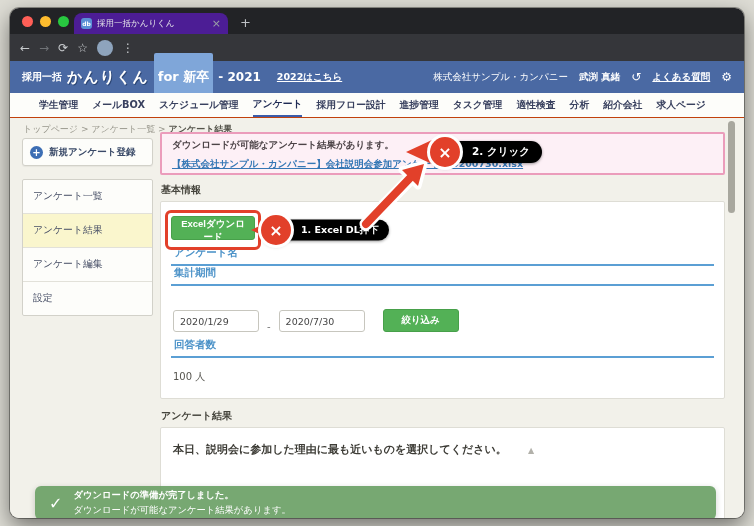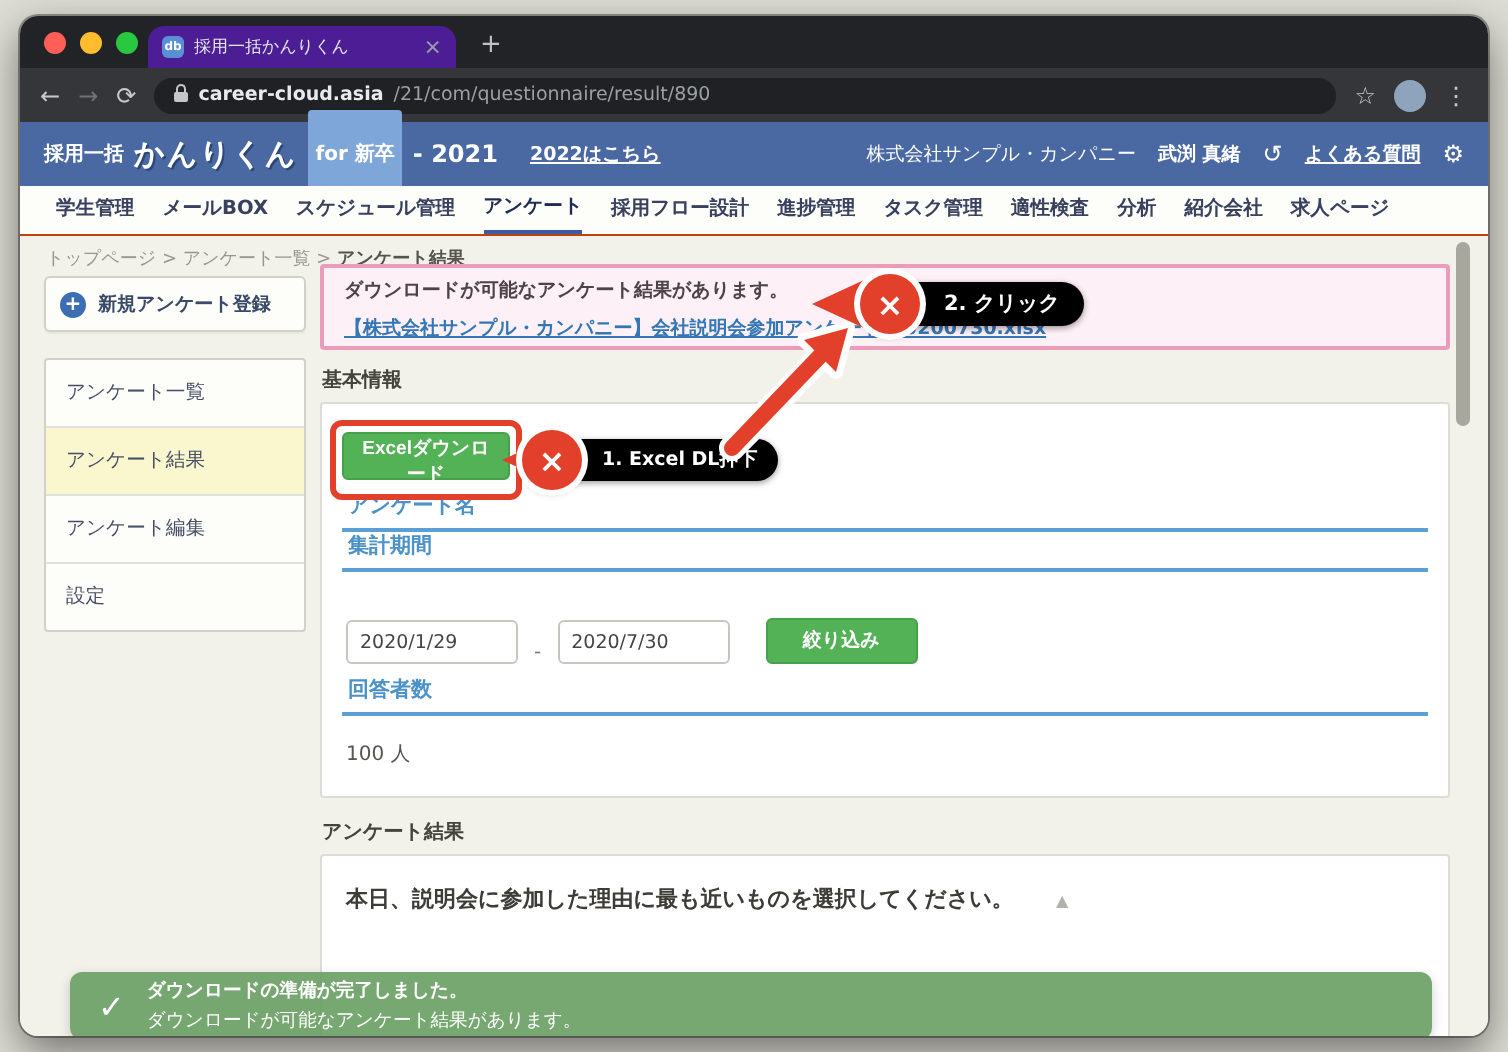--- a/index.html
+++ b/index.html
@@ -26,29 +26,29 @@
   .lock:before{content:"";position:absolute;left:1px;top:-4px;width:3px;height:4px;border:1.3px solid #c3c6ca;border-bottom:none;border-radius:3px 3px 0 0;}
   .url-domain{font-size:9.5px;color:#e8eaed;font-weight:bold;}
   .url-path{font-size:9.5px;color:#9aa0a6;}
   .avatar{width:16px;height:16px;border-radius:50%;background:#8ea4bd;flex:none;}
   
   .appheader{position:absolute;left:0;top:53px;right:0;height:32px;background:#4a69a3;color:#fff;
              display:flex;align-items:center;padding:0 12px;text-align:center;}
   .brand{display:flex;align-items:center;gap:5px;}
   .brand-pre{font-size:10px;font-weight:bold;}
   .brand-logo{font-size:15px;font-weight:bold;text-shadow:1px 1px 0 #2c4675;letter-spacing:1px;}
-  .brand-badge{background:#7fa6d9;border-radius:2px;font-size:10px;padding:15px 4px;font-weight:bold;}
+  .brand-badge{background:#7fa6d9;border-radius:2px;font-size:13px;padding:15px 4px;font-weight:bold;}
   .brand-year{font-size:12px;font-weight:bold;}
   .year-link{font-size:9.5px;text-decoration:underline;margin-left:16px;font-weight:bold;}
   .hright{margin-left:auto;display:flex;align-items:center;gap:11px;font-size:9.5px;}
   .hright .bold{font-weight:bold;}
   .hicon{font-size:12px;}
   
   .gnav{position:absolute;left:0;top:85px;right:0;height:24px;background:#fdfdfa;border-bottom:2px solid #c2410c;
-        display:flex;align-items:center;gap:14px;padding:0 18px;}
+        display:flex;align-items:center;gap:14px;padding:0 29px;}
   .gnav span{font-size:9.8px;color:#39415f;font-weight:bold;line-height:22px;}
   .gnav span.active{color:#1f2b55;border-bottom:2px solid #3c5ca8;}
   
   .page{position:absolute;left:0;top:110px;right:0;bottom:0;background:#f2f1ea;overflow:hidden;}
   .crumbs{position:absolute;left:13px;top:5px;font-size:9px;color:#98978c;}
   .crumbs b{color:#55544b;}
   .sidebar{position:absolute;left:12px;top:20px;width:131px;}
   .side-new{height:26px;background:#fdfdfa;border:1px solid #d2d1c9;border-radius:3px;display:flex;align-items:center;gap:6px;padding:0 7px;
             font-size:9.5px;font-weight:bold;color:#3a4a68;box-shadow:0 1px 1px rgba(0,0,0,.05);}
   .plus{width:13px;height:13px;border-radius:50%;background:#3d6eb4;color:#fff;font-size:10px;font-weight:bold;
@@ -108,25 +108,20 @@
         <span class="tab-title">採用一括かんりくん</span>
         <span class="tab-close">×</span>
       </div>
       <span class="newtab">+</span>
     </div>
 
     <div class="toolbar">
       <span class="navic">←</span>
       <span class="navic dim">→</span>
       <span class="navic">⟳</span>
-      <div class="urlbar">
-        <span class="lock"></span>
-        <span class="url-domain">career-cloud.asia</span>
-        <span class="url-path">/21/com/questionnaire/result/890</span>
-      </div>
       <span class="navic">☆</span>
       <span class="avatar"></span>
       <span class="navic">⋮</span>
     </div>
 
     <div class="appheader">
       <div class="brand">
         <span class="brand-pre">採用一括</span>
         <span class="brand-logo">かんりくん</span>
         <span class="brand-badge">for 新卒</span>

